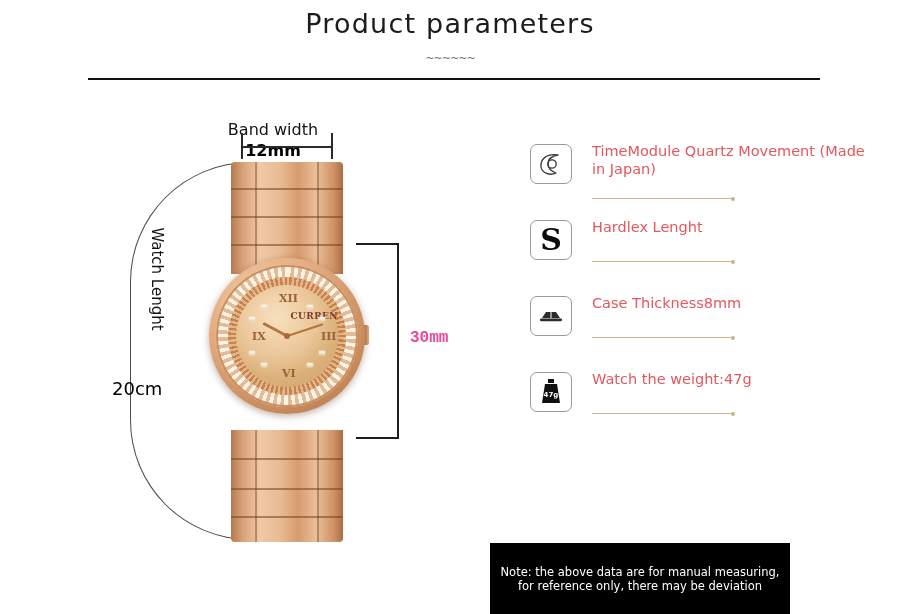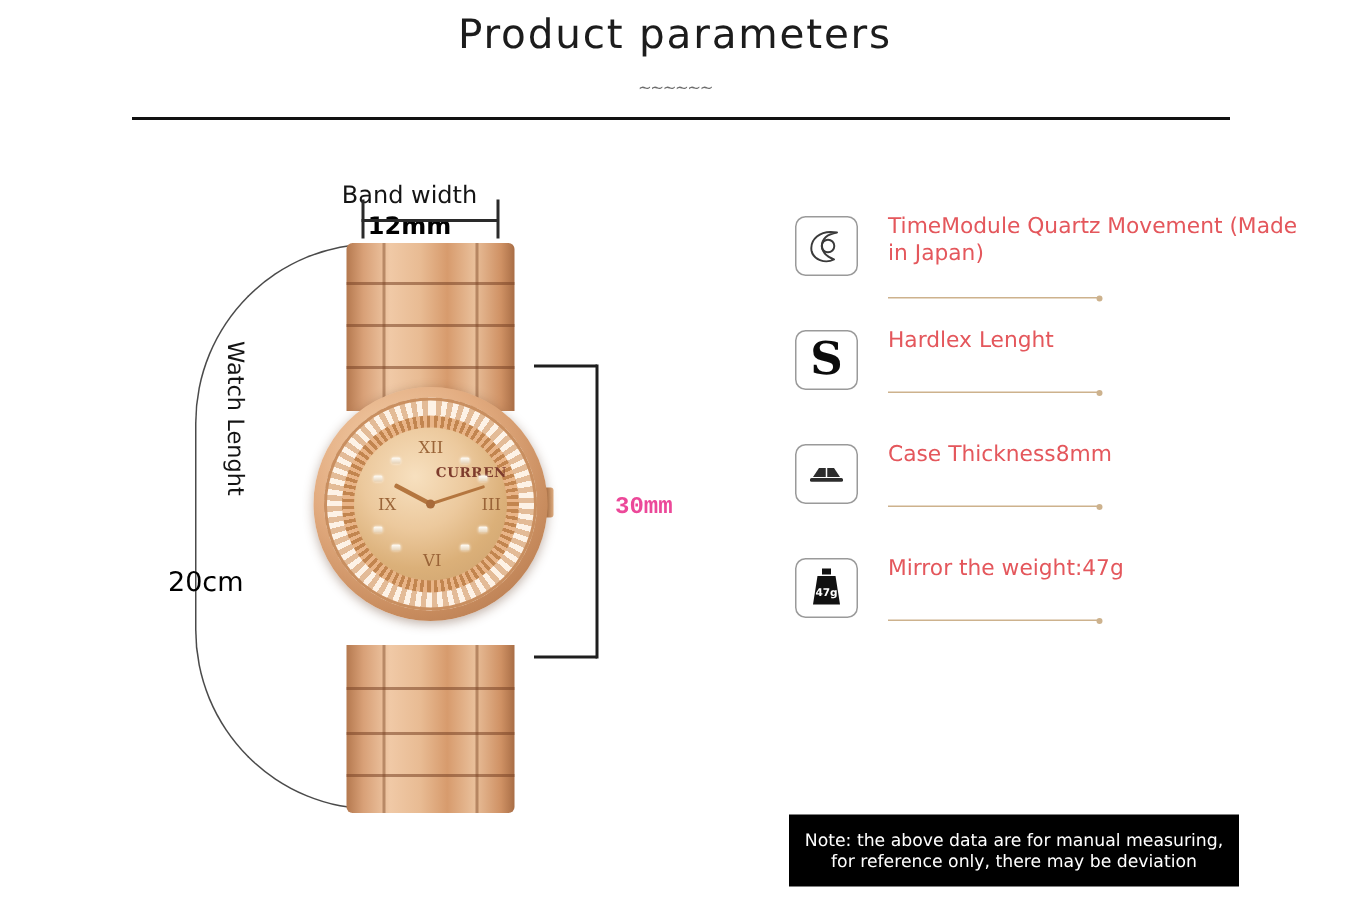--- a/index.html
+++ b/index.html
@@ -242,21 +242,21 @@
     text-align: right;
     font-size: 9px;
     font-weight: bold;
     letter-spacing: .4px;
     color: #7d3b2c;
     font-family: "DejaVu Serif", serif;
   }
   .numeral {
     position: absolute;
     font-size: 11px;
-    font-weight: normal;
+    font-weight: bold;
     color: #9a6438;
     font-family: "DejaVu Serif", serif;
   }
   #num-12 { left: 43px; top: 7px; }
   #num-3  { left: 85px; top: 45px; }
   #num-6  { left: 46px; top: 82px; }
   #num-9  { left: 16px;  top: 45px; }
   .marker {
     position: absolute;
     width: 6px;
@@ -354,24 +354,23 @@
     background: #cdb28d;
   }
   .feature-row.two-line .feature-rule { top: 58px; }
 
   
   #disclaimer-banner {
     position: absolute;
     left: 490px;
     top: 543px;
     width: 300px;
-    padding: 10px 8px;
+    padding: 22px 8px;
     background: #000000;
     box-sizing: border-box;
-    margin-left: 36px;
   }
   #disclaimer-text {
     font-size: 11.5px;
     line-height: 14px;
     color: #ffffff;
     text-align: center;
     font-family: "DejaVu Sans", sans-serif;
   }
 </style>
 </head>
@@ -480,20 +479,20 @@
   </div>
 
   <div class="feature-row">
     <div class="feature-icon">
       <svg width="26" height="30" viewBox="0 0 26 30" aria-hidden="true">
         <rect x="10" y="2" width="6" height="4" fill="#111"></rect>
         <path d="M7 7 L19 7 L22 26 L4 26 Z" fill="#111"></path>
         <text x="13" y="20" text-anchor="middle" font-family="DejaVu Sans, sans-serif" font-size="7" font-weight="bold" fill="#ffffff">47g</text>
       </svg>
     </div>
-    <div class="feature-text">Mirror the weight:47g</div>
+    <div class="feature-text">Watch the weight:47g</div>
     <div class="feature-rule"></div>
   </div>
 </div>
 
 <div id="disclaimer-banner">
   <div id="disclaimer-text">Note: the above data are for manual measuring, for reference only, there may be deviation</div>
 </div>
 
 </body></html>

